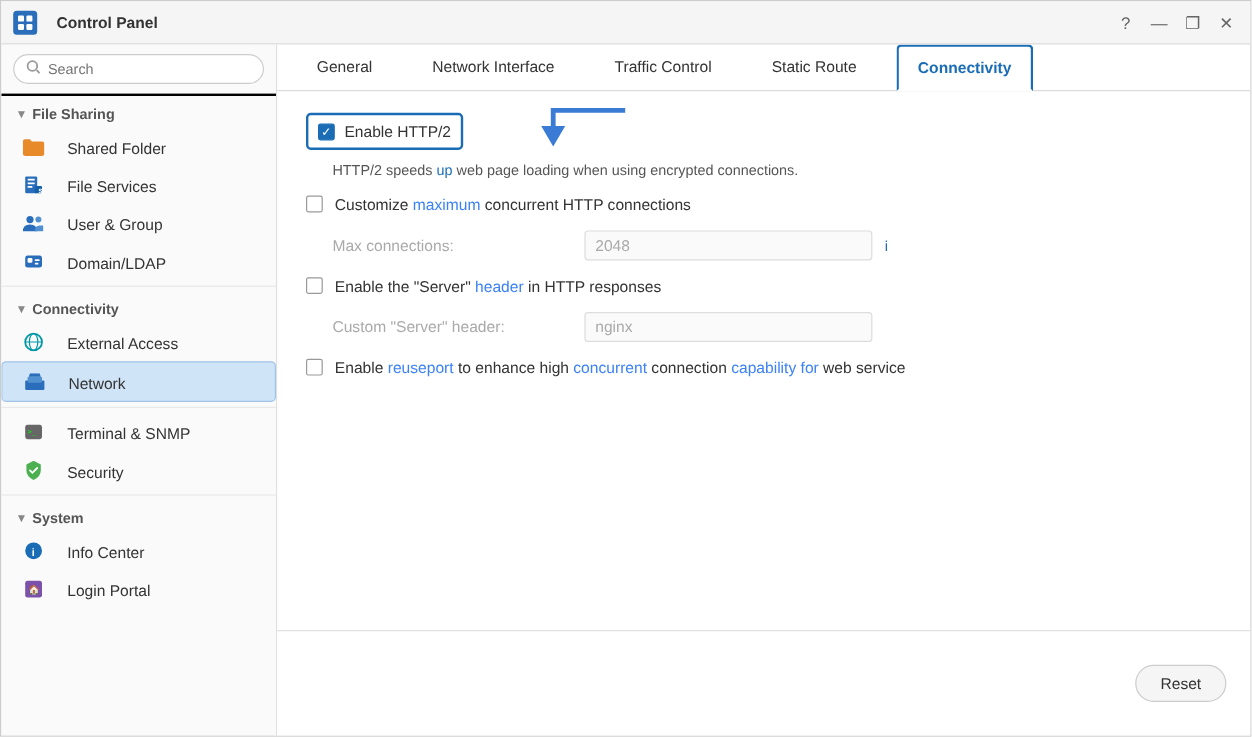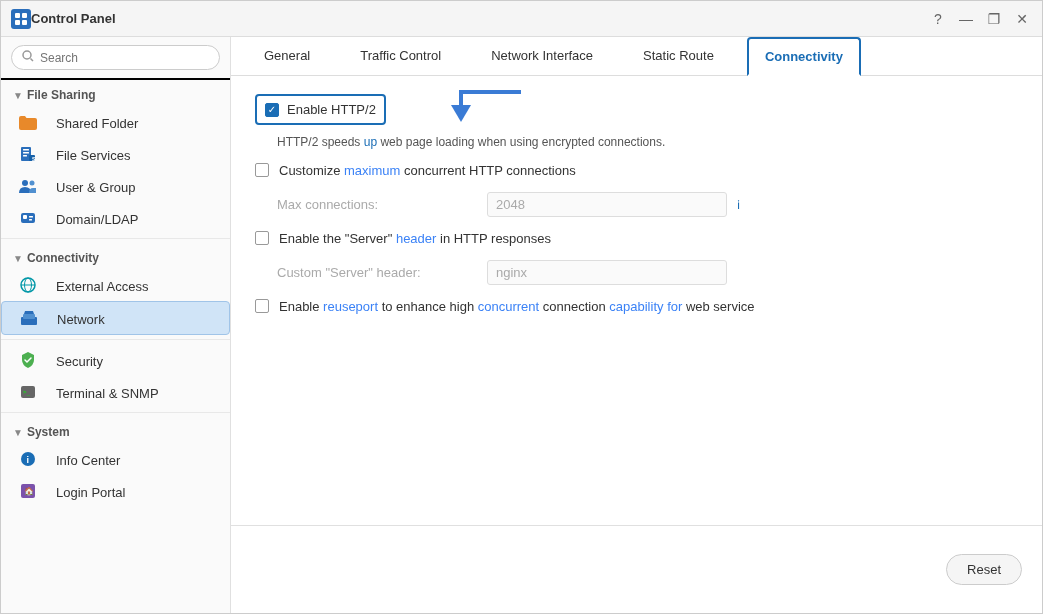--- a/index.html
+++ b/index.html
@@ -14,21 +14,21 @@
       background: #f0f0f0;
     }
 
     .titlebar {
       height: 36px;
       background: #f5f5f5;
       border-bottom: 1px solid #ddd;
       display: flex;
       align-items: center;
       padding: 0 10px;
-      gap: 0;
+      gap: 16px;
     }
 
     .titlebar-icon {
       width: 20px;
       height: 20px;
       background: #2a6ebb;
       border-radius: 3px;
       display: flex;
       align-items: center;
       justify-content: center;
@@ -445,38 +445,38 @@
             <path d="M5 0 L13 0 L14 3 L4 3 Z" fill="#2a6ebb"></path>
           </svg>
         </span>
         <span>Network</span>
       </div>
 
       <div class="sidebar-divider"></div>
 
       <div class="sidebar-item">
         <span class="sidebar-item-icon">
+          <svg width="16" height="14" viewBox="0 0 16 14">
+            <rect x="1" y="1" width="14" height="12" rx="2" fill="#666"></rect>
+            <text x="3" y="9" font-size="6" fill="#0f0" font-family="monospace">&gt;_</text>
+          </svg>
+        </span>
+        <span>Terminal &amp; SNMP</span>
+      </div>
+
+      <div class="sidebar-item">
+        <span class="sidebar-item-icon">
           <svg width="14" height="16" viewBox="0 0 14 16">
             <path d="M7 0 L13 3 L13 8 Q13 13 7 16 Q1 13 1 8 L1 3 Z" fill="#4caf50"></path>
             <path d="M4 8 L6 10 L10 6" stroke="white" stroke-width="1.5" fill="none" stroke-linecap="round"></path>
           </svg>
         </span>
         <span>Security</span>
       </div>
 
-      <div class="sidebar-item">
-        <span class="sidebar-item-icon">
-          <svg width="16" height="14" viewBox="0 0 16 14">
-            <rect x="1" y="1" width="14" height="12" rx="2" fill="#666"></rect>
-            <text x="3" y="9" font-size="6" fill="#0f0" font-family="monospace">&gt;_</text>
-          </svg>
-        </span>
-        <span>Terminal &amp; SNMP</span>
-      </div>
-
       <div class="sidebar-divider"></div>
 
       <div class="sidebar-section-header">
         <span class="chevron">▼</span>
         <span>System</span>
       </div>
 
       <div class="sidebar-item">
         <span class="sidebar-item-icon">
           <svg width="16" height="16" viewBox="0 0 16 16">
@@ -496,22 +496,22 @@
         </span>
         <span>Login Portal</span>
       </div>
     </div>
 
     <div class="main-wrapper">
       <div class="main">
 
         <div class="tabs">
           <div class="tab">General</div>
+          <div class="tab">Network Interface</div>
           <div class="tab">Traffic Control</div>
-          <div class="tab">Network Interface</div>
           <div class="tab">Static Route</div>
           <div class="tab active">Connectivity</div>
         </div>
 
         <div class="panel-content">
 
           <div class="http2-row">
             <div class="checkbox checked">✓</div>
             <span class="option-label">Enable HTTP/2</span>
           </div>

